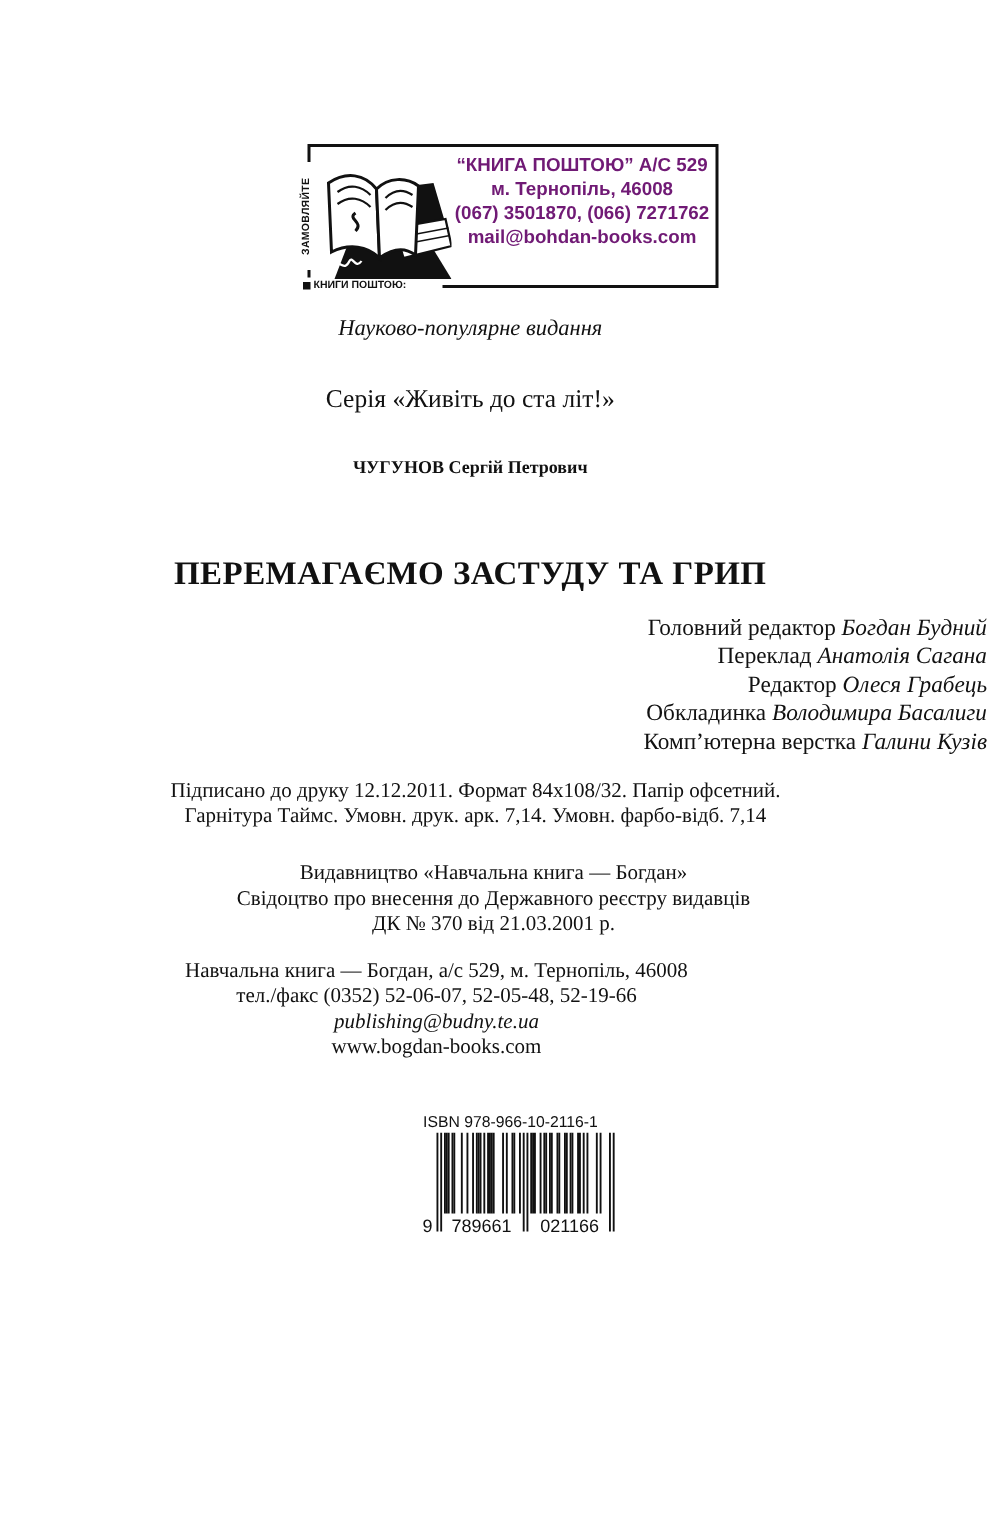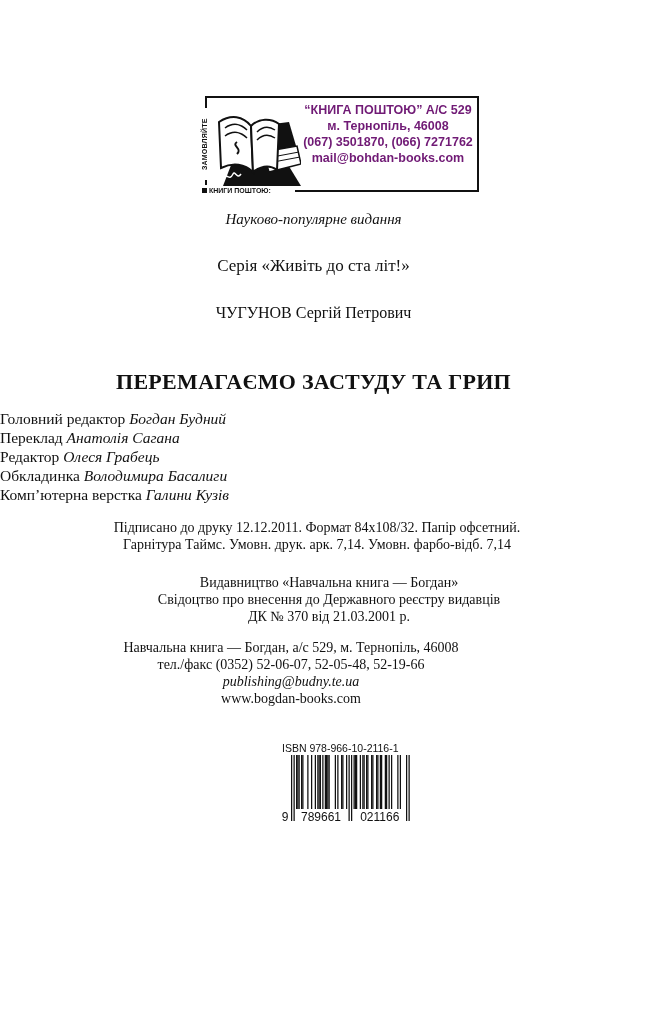--- a/index.html
+++ b/index.html
@@ -32,24 +32,24 @@
     .ad-text {
       position: absolute; left: 298px; top: 102px; width: 180px;
       font-family: "Liberation Sans", sans-serif; font-weight: bold; font-size: 12.5px;
       line-height: 16px; text-align: center; color: #701a75;
     }
 
     .italic { font-style: italic; }
 
     .series-kind { top: 211px; font-size: 15px; font-style: italic; }
     .series-name { top: 256px; font-size: 17px; }
-    .author { top: 304px; font-size: 16px; font-weight: normal; }
+    .author { top: 304px; font-size: 12px; font-weight: bold; }
     .book-title { top: 369px; font-size: 22px; font-weight: bold; letter-spacing: 0.3px; }
 
-    .credits { position: absolute; left: 0; width: 658px; top: 409px; text-align: left; font-size: 15.5px; line-height: 19px; }
+    .credits { position: absolute; left: 0; width: 658px; top: 409px; text-align: right; font-size: 15.5px; line-height: 19px; }
     .credits .row { white-space: nowrap; }
 
     .print-info { position: absolute; left: 0; width: 634px; top: 519px; text-align: center; font-size: 14px; line-height: 17px; }
     .publisher { position: absolute; left: 0; width: 658px; top: 574px; text-align: center; font-size: 14px; line-height: 17px; }
     .contacts { position: absolute; left: 0; width: 582px; top: 639px; text-align: center; font-size: 14px; line-height: 17px; }
 
     .isbn-label {
       position: absolute; left: 282px; top: 742px; width: 130px;
       font-family: "Liberation Sans", sans-serif; font-size: 10.5px; color: #111; white-space: nowrap;
     }

